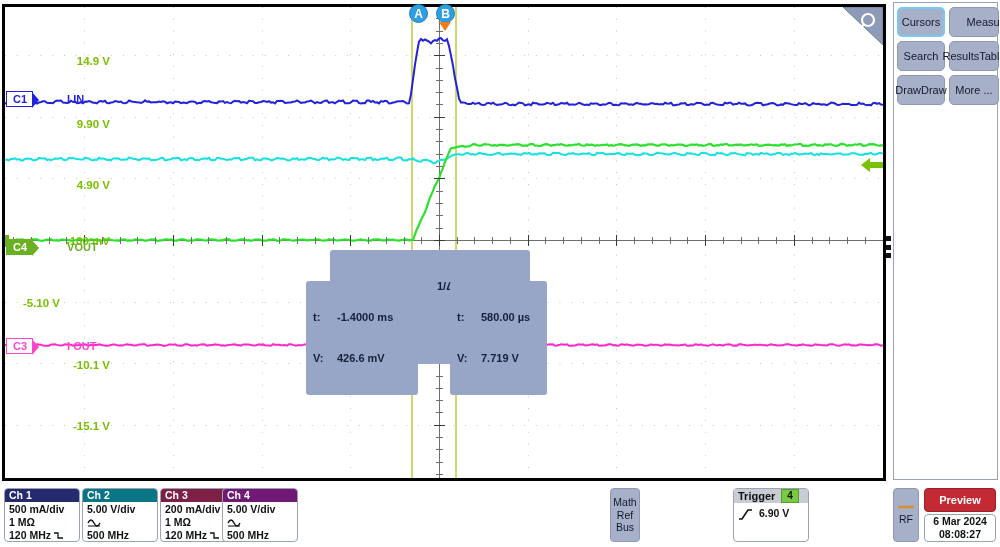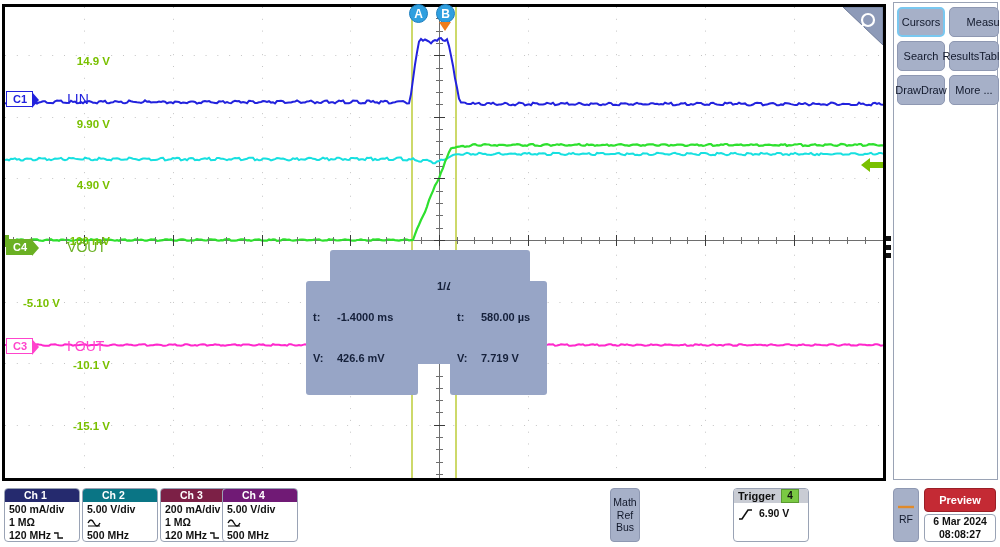--- a/index.html
+++ b/index.html
@@ -39,21 +39,21 @@
 
   
   .chtag { position:absolute; display:flex; align-items:center; height:16px;
            font-size:11px; font-weight:bold; z-index:6; }
   .chtag .badge { display:flex; align-items:center; justify-content:center;
            height:16px; padding:0 5px 0 6px; color:#fff; font-size:11px;
            position:relative; }
   .chtag .badge::after { content:""; position:absolute; right:-7px; top:0;
            border-top:8px solid transparent; border-bottom:8px solid transparent;
            border-left:7px solid currentColor; }
-  .chtag .name { margin-left:14px; font-size:14px; font-weight:normal;padding-left:20px; }
+  .chtag .name { margin-left:14px; font-size:11px; font-weight:bold;padding-left:20px; }
 
   .chtag.c1 .badge { background:#fff; color:#2222dd; border:1.5px solid #2222dd; }
   .chtag.c1 .badge::after{ color:#2222dd; }
   .chtag.c1 .name { color:#2222dd; }
   .chtag.c3 .badge { background:#fff; color:#ff44cc; border:1.5px solid #ff44cc; }
   .chtag.c3 .badge::after{ color:#ff44cc; }
   .chtag.c3 .name { color:#ff44cc; }
   .chtag.c4 .badge { background:#6ab023; color:#fff; border:1.5px solid #6ab023; }
   .chtag.c4 .badge::after{ color:#6ab023; }
   .chtag.c4 .name { color:#6ab023; }
@@ -92,21 +92,21 @@
      font-size:11px; color:#12192c; display:flex; align-items:center;
      justify-content:center; text-align:center; height:30px; line-height:12px;
      padding:1px; font-family:"Liberation Sans", sans-serif; }
   .sbtn.sel { border:2px solid #79c8f0; }
 
   
   .bottom { position:absolute; left:0; top:484px; width:1000px; height:63px; }
   .chbox { position:absolute; top:4px; width:76px; height:54px;
      border:1px solid #9aa3b5; border-radius:4px; background:#fff; overflow:hidden; }
   .chbox .hdr { height:13px; font-size:10.5px; font-weight:bold; color:#fff;
-     padding-left:19px; line-height:13px; }
+     padding-left:4px; line-height:13px; }
   .chbox .body { font-size:10.5px; font-weight:bold; color:#111;
      padding:1px 0 0 4px; line-height:13px; }
 
   .infobox { position:absolute; top:4px; height:54px; border:1px solid #9aa3b5;
      border-radius:4px; background:#fff; overflow:hidden; }
   .infobox .hdr { height:14px; background:#c9ccd4; font-size:11px; font-weight:bold;
      color:#111; padding-left:4px; line-height:14px; display:flex; align-items:center; }
   .infobox .body { font-size:10.5px; font-weight:bold; color:#111;
      padding:1px 0 0 4px; line-height:13px; }
 

